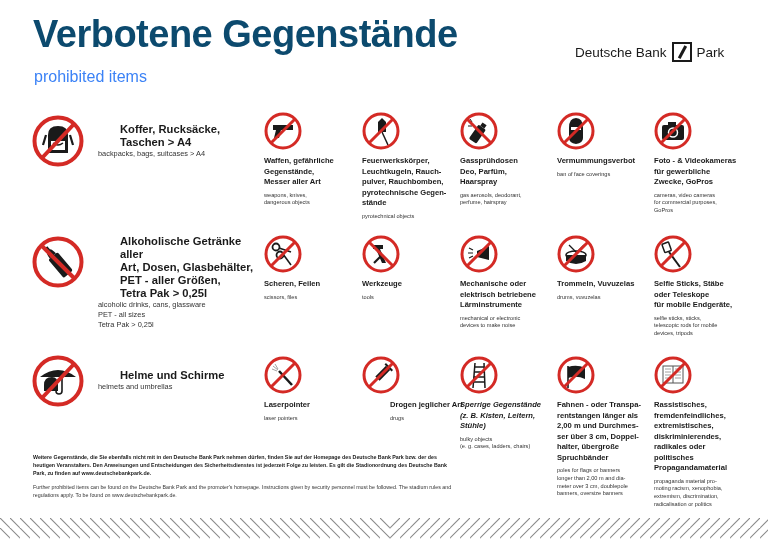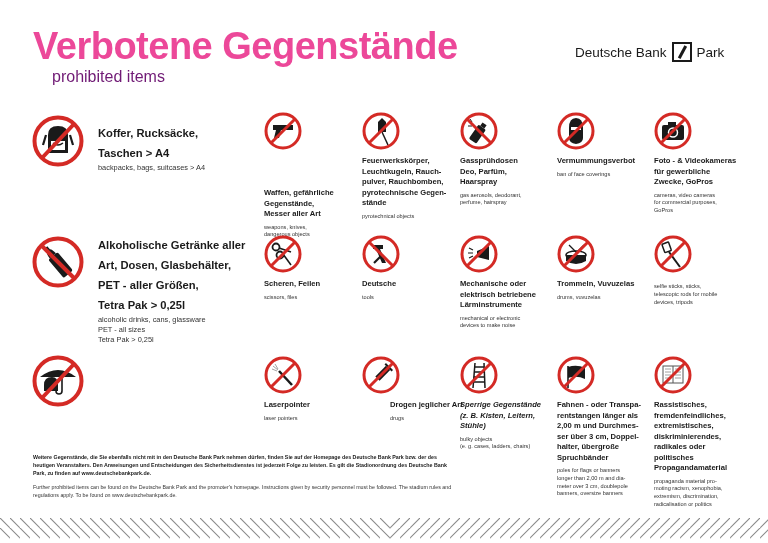--- a/index.html
+++ b/index.html
@@ -1,34 +1,34 @@
 <!DOCTYPE html>
 <html><head>
 <meta charset="utf-8">
 <style>
   * { box-sizing: border-box; margin: 0; padding: 0; }
   html, body { width: 768px; height: 543px; background: #ffffff; overflow: hidden; }
   body { position: relative; font-family: "Liberation Sans", sans-serif; color: #1a1a1a; }
 
-  .title { position: absolute; left: 33px; top: 26px; font-size: 38px; font-weight: bold; letter-spacing: -0.5px; line-height: 40px; color: #ec4899; }
-  .subtitle { position: absolute; left: 52px; top: 68px; font-size: 16px; line-height: 18px; color: #701a75; }
+  .title { position: absolute; left: 33px; top: 14px; font-size: 38px; font-weight: bold; letter-spacing: -0.5px; line-height: 40px; color: #0c4a6e; }
+  .subtitle { position: absolute; left: 34px; top: 68px; font-size: 16px; line-height: 18px; color: #3b82f6; }
 
   .brand { position: absolute; left: 575px; top: 42px; display: flex; align-items: center; gap: 5px; font-size: 13.5px; color: #1a1a1a; }
   .brand-logo { width: 20px; height: 20px; border: 2px solid #1a1a1a; position: relative; }
   .brand-logo::after { content: ""; position: absolute; left: 7px; top: 1px; width: 2.5px; height: 14px; background: #1a1a1a; transform: rotate(28deg); }
 
   .item { position: absolute; }
   .item .ico { position: absolute; width: 38px; height: 38px; }
   .item .de { font-weight: bold; font-size: 7.6px; line-height: 10.5px; color: #1a1a1a; }
   .item .en { font-size: 5.6px; line-height: 7.8px; color: #333; margin-top: 4px; }
   .small .de, .small .en { position: relative; }
 
   .big .ico { width: 52px; height: 52px; }
   .big .txt { position: absolute; left: 66px; }
-  .big .de { font-size: 11.2px; line-height: 20px; }
+  .big .de { font-size: 11.2px; line-height: 13px; margin-left: 22px; }
   .big .en { font-size: 7.4px; line-height: 10px; margin-top: 0; color: #333; }
 
   .footer-de { position: absolute; left: 33px; top: 453px; width: 420px; font-size: 5.3px; line-height: 8px; font-weight: bold; color: #1a1a1a; }
   .footer-en { position: absolute; left: 33px; top: 483px; width: 420px; font-size: 5.3px; line-height: 8px; color: #333; }
 
   .hatch { position: absolute; left: 0; top: 518px; width: 768px; height: 25px; }
 </style>
 </head>
 <body>
 
@@ -78,30 +78,34 @@
 </div>
 
 <div class="item big" style="left:32px; top:355px; width:200px; height:60px;">
   <svg class="ico" viewBox="0 0 52 52">
     <path d="M8 22 q18 -14 36 0z" fill="#1a1a1a"></path>
     <path d="M30 22 v14 q0 3 -3 3 q-3 0 -3 -3" stroke="#1a1a1a" stroke-width="1.6" fill="none"></path>
     <path d="M12 30 q0 -8 8 -8 q6 0 6 8 v6 h-14z" fill="#1a1a1a"></path>
     <circle cx="26" cy="26" r="23.5" fill="none" stroke="#d42a25" stroke-width="4"></circle>
     <line x1="10" y1="43" x2="42" y2="9" stroke="#d42a25" stroke-width="4"></line>
   </svg>
+  <div class="txt" style="top:14px; width:160px;">
+    <div class="de" style="white-space:pre-line;">Helme und Schirme</div>
+    <div class="en" style="white-space:pre-line;">helmets and umbrellas</div>
+  </div>
 </div>
 
 <div class="item small" style="left:264px; top:112px; width:92px;">
   <svg class="ico" viewBox="0 0 38 38" style="left:0; top:0;">
     <path d="M9 13 h20 v5 h-12 l-2 8 h-5 l2 -8 h-3z" fill="#1a1a1a"></path>
     <circle cx="19" cy="19" r="17" fill="none" stroke="#d42a25" stroke-width="3"></circle>
     <line x1="7" y1="31" x2="31" y2="7" stroke="#d42a25" stroke-width="3"></line>
   </svg>
   <div style="position:absolute; top:44px; width:92px;">
-    <div class="de" style="white-space:pre-line;margin-top:32px;">Waffen, gefährliche
+    <div class="de" style="white-space:pre-line;">Waffen, gefährliche
 Gegenstände,
 Messer aller Art</div>
     <div class="en" style="white-space:pre-line;">weapons, knives,
 dangerous objects</div>
   </div>
 </div>
 
 <div class="item small" style="left:362px; top:112px; width:92px;">
   <svg class="ico" viewBox="0 0 38 38" style="left:0; top:0;">
     <path d="M16 10 l4 -4 l4 4 v10 h-8z" fill="#1a1a1a"></path>
@@ -185,21 +189,21 @@
 </div>
 
 <div class="item small" style="left:362px; top:235px; width:92px;">
   <svg class="ico" viewBox="0 0 38 38" style="left:0; top:0;">
     <path d="M11 10 h10 v4 h-3 l6 14 h-4 l-6 -14 h-3z" fill="#1a1a1a"></path>
     <path d="M12 28 l8 -8" stroke="#1a1a1a" stroke-width="2.2"></path>
     <circle cx="19" cy="19" r="17" fill="none" stroke="#d42a25" stroke-width="3"></circle>
     <line x1="7" y1="7" x2="31" y2="31" stroke="#d42a25" stroke-width="3"></line>
   </svg>
   <div style="position:absolute; top:44px; width:92px;">
-    <div class="de" style="white-space:pre-line;">Deutsche</div>
+    <div class="de" style="white-space:pre-line;">Werkzeuge</div>
     <div class="en" style="white-space:pre-line;">tools</div>
   </div>
 </div>
 
 <div class="item small" style="left:460px; top:235px; width:92px;">
   <svg class="ico" viewBox="0 0 38 38" style="left:0; top:0;">
     <path d="M17 16 l12 -5 v14 l-12 -3z" fill="#1a1a1a"></path>
     <path d="M9 13 l4 2 M8 18 l5 0 M9 23 l4 -2" stroke="#1a1a1a" stroke-width="1.2"></path>
     <circle cx="19" cy="19" r="17" fill="none" stroke="#d42a25" stroke-width="3"></circle>
     <line x1="7" y1="31" x2="31" y2="7" stroke="#d42a25" stroke-width="3"></line>
@@ -229,20 +233,23 @@
 </div>
 
 <div class="item small" style="left:654px; top:235px; width:100px;">
   <svg class="ico" viewBox="0 0 38 38" style="left:0; top:0;">
     <rect x="9" y="8" width="7" height="9" rx="1" transform="rotate(-20 12 12)" fill="none" stroke="#1a1a1a" stroke-width="1.5"></rect>
     <line x1="15" y1="17" x2="26" y2="32" stroke="#1a1a1a" stroke-width="2"></line>
     <circle cx="19" cy="19" r="17" fill="none" stroke="#d42a25" stroke-width="3"></circle>
     <line x1="7" y1="31" x2="31" y2="7" stroke="#d42a25" stroke-width="3"></line>
   </svg>
   <div style="position:absolute; top:44px; width:100px;">
+    <div class="de" style="white-space:pre-line;">Selfie Sticks, Stäbe
+oder Teleskope
+für mobile Endgeräte,</div>
     <div class="en" style="white-space:pre-line;">selfie sticks, sticks,
 telescopic rods for mobile
 devices, tripods</div>
   </div>
 </div>
 
 <div class="item small" style="left:264px; top:356px; width:92px;">
   <svg class="ico" viewBox="0 0 38 38" style="left:0; top:0;">
     <line x1="15" y1="15" x2="28" y2="29" stroke="#1a1a1a" stroke-width="2.5"></line>
     <path d="M9 10 l5 4 M11 8 l3 5 M8 13 l5 2" stroke="#999" stroke-width="0.9"></path>

